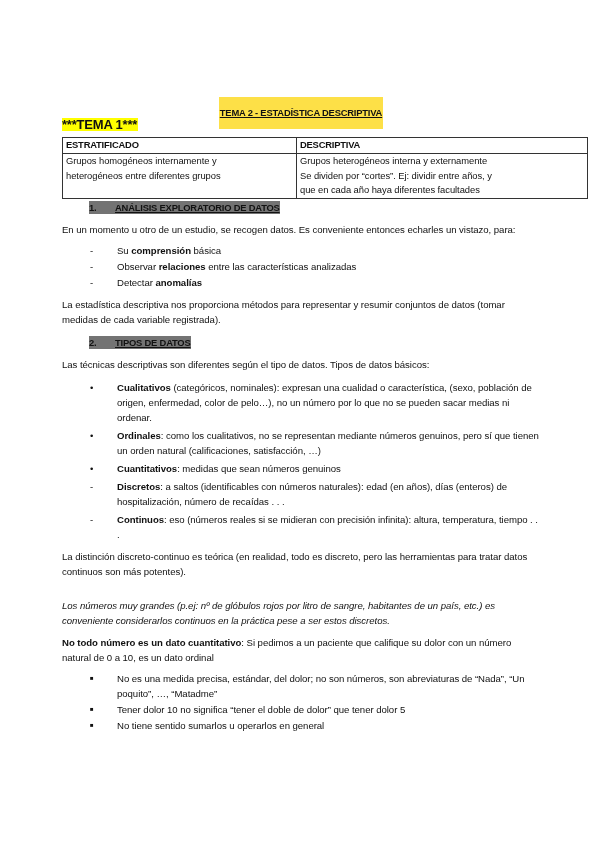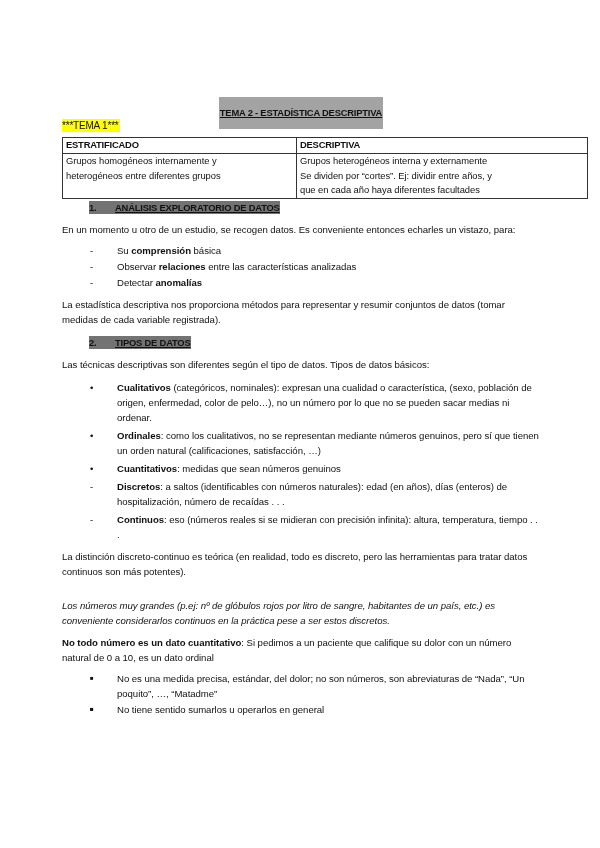--- a/index.html
+++ b/index.html
@@ -31,37 +31,37 @@
       line-height: 15px;
       letter-spacing: -0.05px;
     }
     .title-wrap {
       text-align: center;
       margin: 0;
       height: 15px;
     }
     .title {
       display: inline-block;
-      background: #a3a3a3;
+      background: #fde047;
       font-weight: bold;
       font-size: 9.4px;
       line-height: 12px;
       padding: 10px 1px;
       text-decoration: underline;
       letter-spacing: -0.2px;
     }
     .tema1-wrap {
       margin-top: 6px;
       height: 15px;
     }
     .tema1 {
       display: inline-block;
       background: #ffff00;
-      font-weight: normal;
-      font-size: 10px;
+      font-weight: bold;
+      font-size: 13px;
       line-height: 13px;
       padding: 0 1px 0 0;
       letter-spacing: -0.2px;
       text-align: right;
     }
     table.cmp {
       margin-top: 4px;
       width: 526px;
       border-collapse: collapse;
       table-layout: fixed;
@@ -223,20 +223,21 @@
       <b>No todo número es un dato cuantitativo</b><span>: Si pedimos a un paciente que califique su dolor con un número natural de 0 a 10, es un dato ordinal</span>
     </p>
 
     <ul class="list squares" style="margin-top:6px;">
       <li>
         <span class="mk">■</span>
         <span>No es una medida precisa, estándar, del dolor; no son números, son abreviaturas de “Nada”, “Un poquito”, …, “Matadme”</span>
       </li>
       <li>
         <span class="mk">■</span>
+        <span>Tener dolor 10 no significa “tener el doble de dolor” que tener dolor 5</span>
       </li>
       <li>
         <span class="mk">■</span>
         <span>No tiene sentido sumarlos u operarlos en general</span>
       </li>
     </ul>
 
 
   </div>
 </div>

